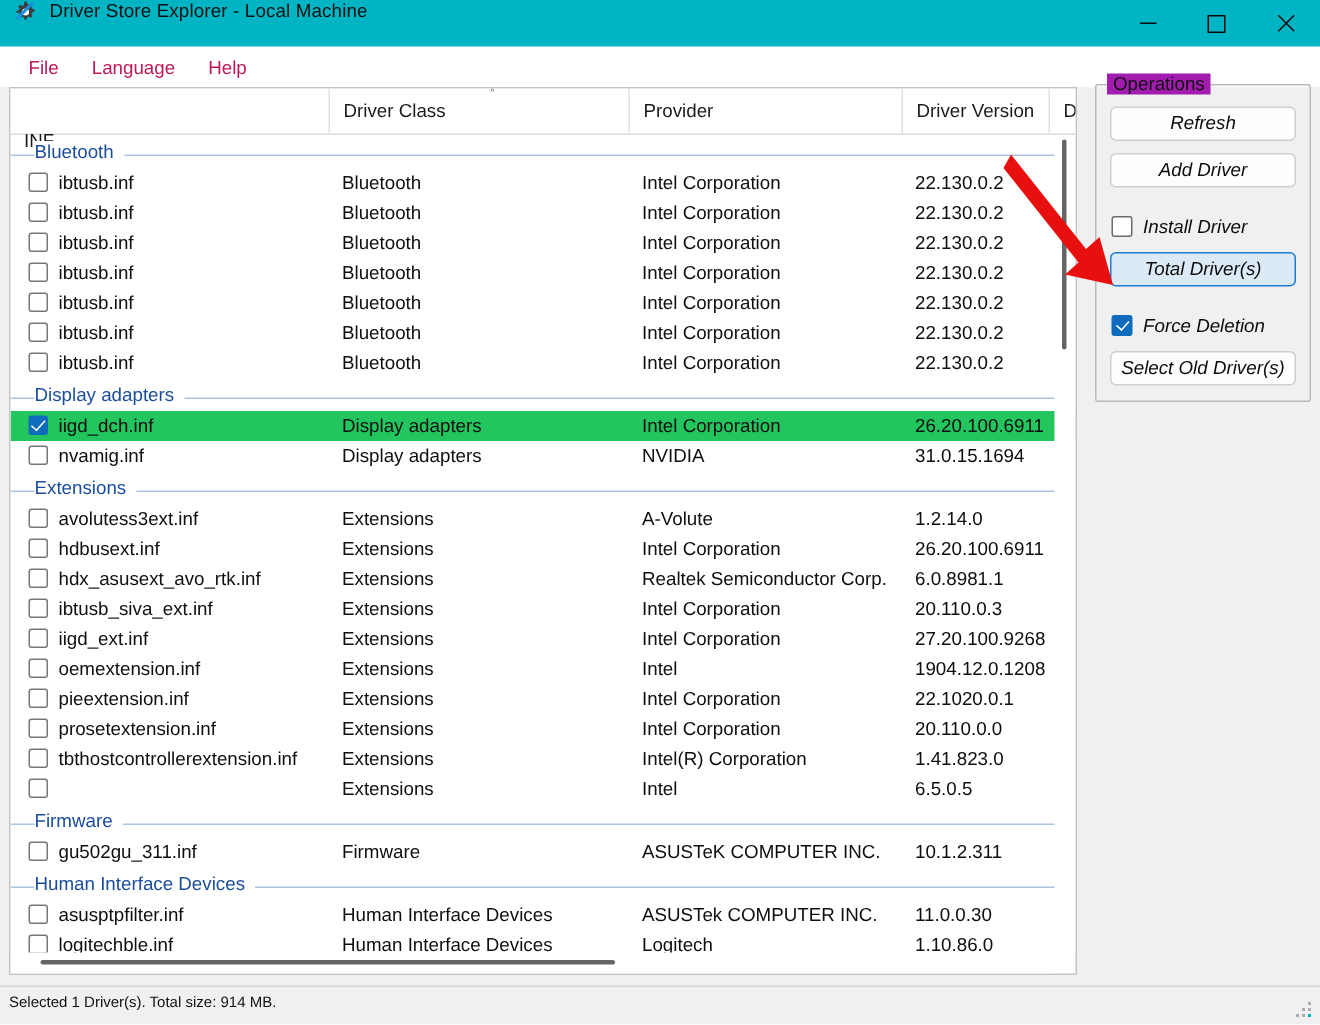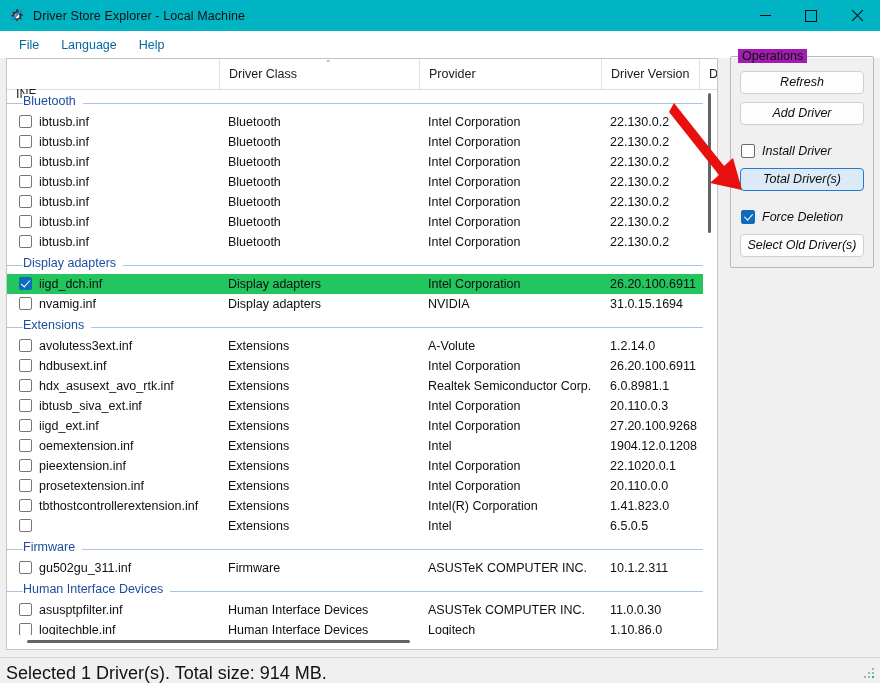--- a/index.html
+++ b/index.html
@@ -15,21 +15,20 @@
     color: #000000;
     overflow: hidden;
     position: relative;
   }
 
   
   .titlebar {
     height: 31px;
     background: #00b4c4;
     display: flex;
-    align-items: center;
     position: relative;
   }
   .app-icon {
     width: 16px;
     height: 16px;
     margin-left: 9px;
     margin-right: 8px;
     flex: 0 0 auto;
   }
   .title-text {
@@ -72,21 +71,21 @@
   .menubar {
     height: 27px;
     background: #ffffff;
     display: flex;
     align-items: center;
     padding-left: 8px;
   }
   .menu-item {
     padding: 4px 11px;
     font-size: 12.5px;
-    color: #0369a1;
+    color: #be185d;
     cursor: default;
   }
 
   
   .main {
     position: absolute;
     left: 0; top: 58px; right: 0; bottom: 25px;
     background: #f0f0f0;
   }
 
@@ -319,21 +318,21 @@
   .statusbar {
     position: absolute;
     left: 0; right: 0; bottom: 0;
     height: 25px;
     background: #f0f0f0;
     border-top: 1px solid #d6d6d6;
   }
   .status-text {
     position: absolute;
     left: 6px; top: 5px;
-    font-size: 18px;
+    font-size: 10px;
     color: #121212;
     white-space: nowrap;
   }
   .grip {
     position: absolute;
     right: 3px; bottom: 2px;
     width: 13px; height: 13px;
   }
   .grip i {
     position: absolute;

